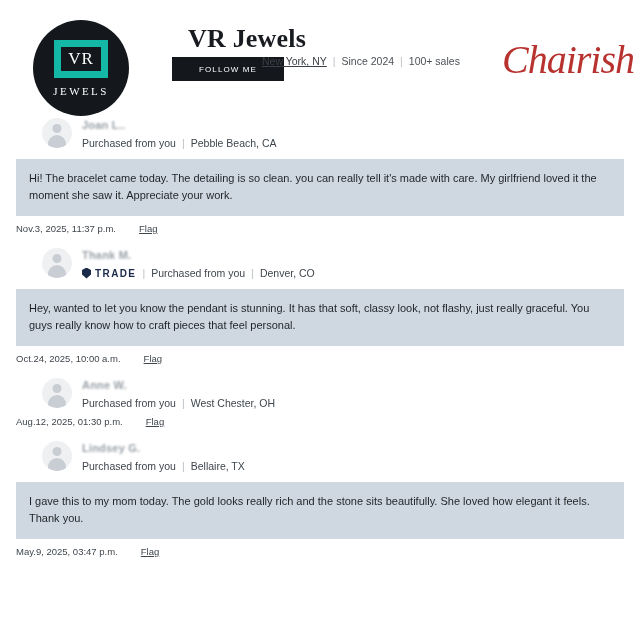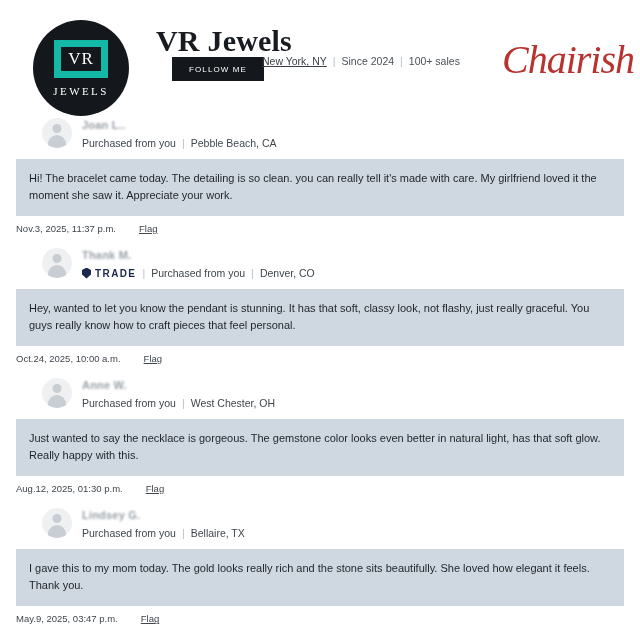--- a/index.html
+++ b/index.html
@@ -51,33 +51,33 @@
     line-height: 1;
   }
   .avatar-logo .jewels {
     margin-top: 7px;
     font-family: "Liberation Serif", serif;
     font-size: 11px;
     letter-spacing: 2.4px;
   }
   .shop-title {
     position: absolute;
-    left: 156px;
+    left: 188px;
     top: 24px;
     font-family: "Liberation Serif", serif;
-    font-size: 30px;
+    font-size: 26px;
     font-weight: bold;
     color: #181c21;
     letter-spacing: .2px;
   }
   .follow-btn {
     position: absolute;
     left: 172px;
     top: 57px;
-    width: 92px;
+    width: 112px;
     height: 24px;
     background: #14171c;
     color: #ffffff;
     border: none;
     font-size: 8px;
     letter-spacing: 1.1px;
     font-family: "Liberation Sans", sans-serif;
     cursor: pointer;
   }
   .meta-row {
@@ -291,21 +291,20 @@
         <div class="pfp"></div>
         <div class="who">
           <div class="name">Anne W.</div>
           <div class="sub-line">
             <span>Purchased from you</span>
             <span class="sep">|</span>
             <span>West Chester, OH</span>
           </div>
         </div>
       </div>
-      <div class="bubble">Just wanted to say the necklace is gorgeous. The gemstone color looks even better in natural light, has that soft glow. Really happy with this.</div>
       <div class="stamp">
         <span>Aug.12, 2025, 01:30 p.m.</span>
         <span class="flag">Flag</span>
       </div>
     </div>
 
     <div class="review">
       <div class="reviewer-row">
         <div class="pfp"></div>
         <div class="who">

